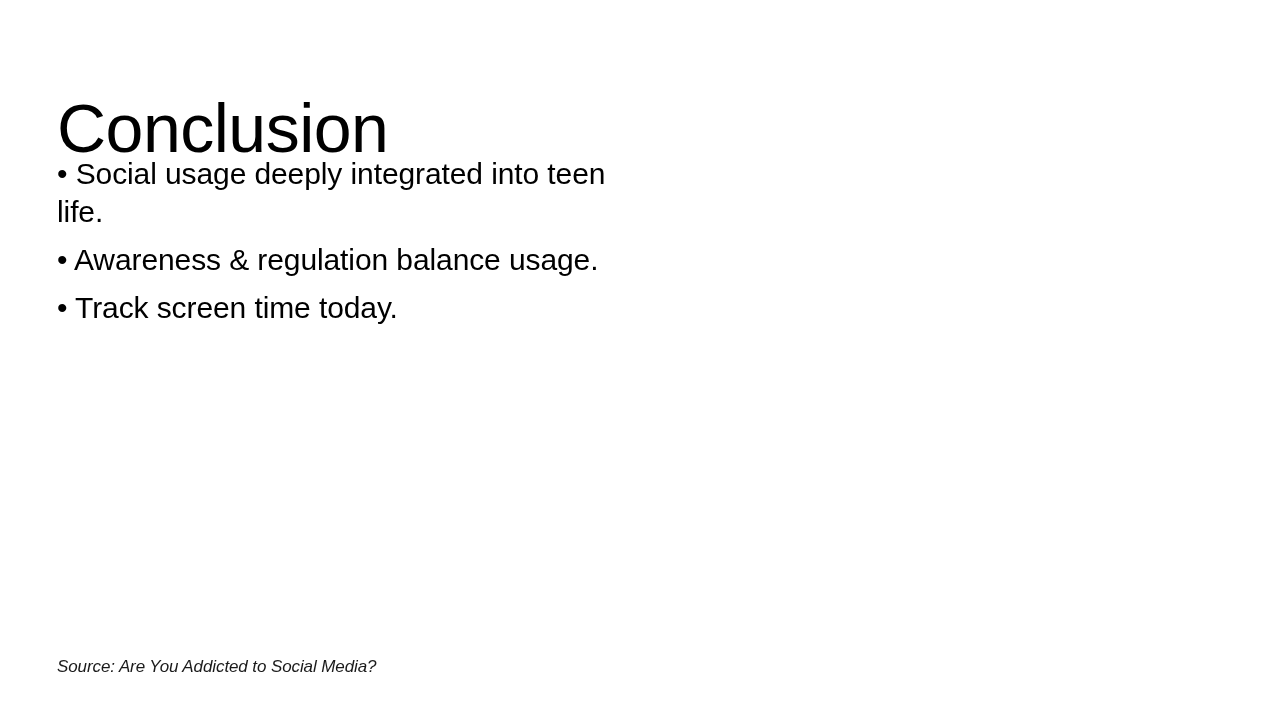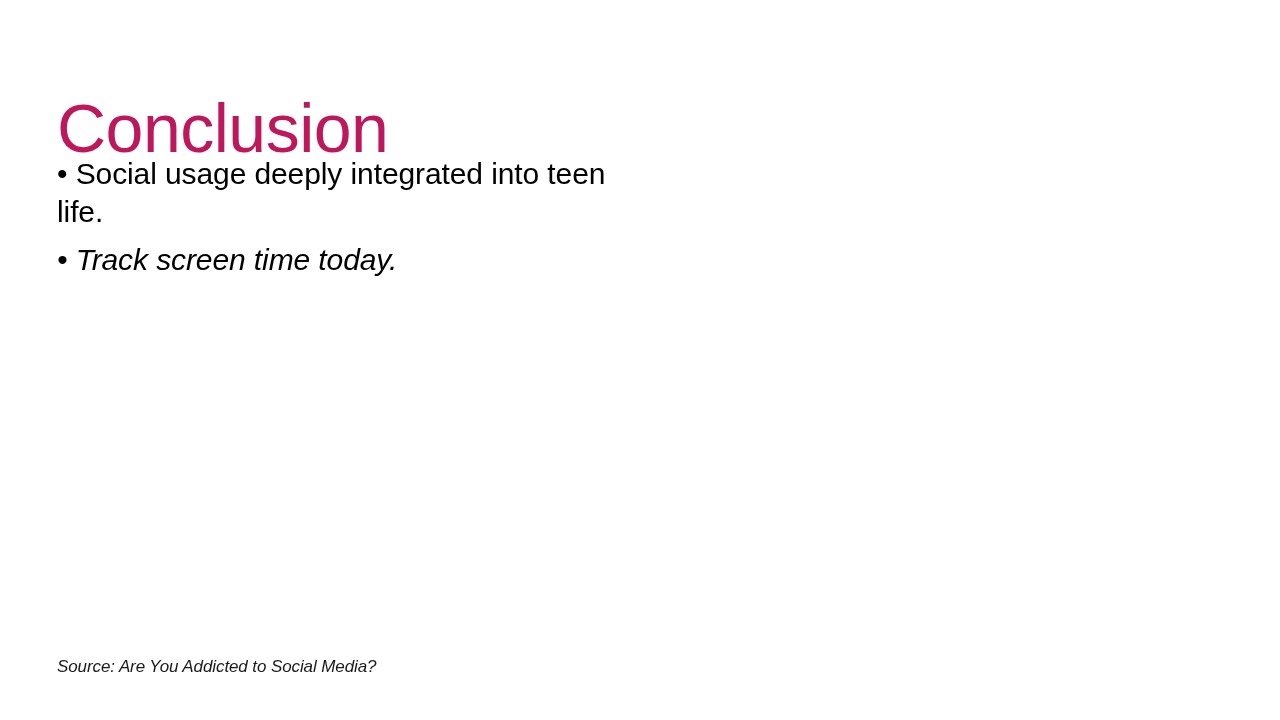--- a/index.html
+++ b/index.html
@@ -21,40 +21,39 @@
     box-sizing: border-box;
   }
   .slide-title {
     position: absolute;
     left: 57px;
     top: 48px;
     font-size: 68px;
     font-weight: 300;
     line-height: 1.0;
     letter-spacing: -0.5px;
-    color: #be185d;
+    color: #000000;
     white-space: nowrap;
   }
   .body-block {
     position: absolute;
     left: 57px;
     top: 155px;
     width: 560px;
   }
   .bullet-line {
     font-size: 30px;
     font-weight: 300;
     line-height: 38px;
     color: #000000;
     margin: 0 0 10px 0;
     letter-spacing: -0.1px;
   }
   .bullet-line:last-child {
     margin-bottom: 13px;
-    font-style: italic;
   }
   .source-note {
     position: absolute;
     left: 57px;
     top: 657px;
     font-size: 17px;
     font-style: italic;
     font-weight: 300;
     color: #1a1a1a;
     letter-spacing: -0.1px;
@@ -63,18 +62,19 @@
 </style>
 </head>
 <body>
 
 <div class="slide">
 
   <h1 class="slide-title">Conclusion</h1>
 
   <div class="body-block">
     <p class="bullet-line">• Social usage deeply integrated into teen life.</p>
+    <p class="bullet-line">• Awareness &amp; regulation balance usage.</p>
     <p class="bullet-line">• Track screen time today.</p>
   </div>
 
   <div class="source-note">Source: Are You Addicted to Social Media?</div>
 
 </div>
 
 </body></html>

